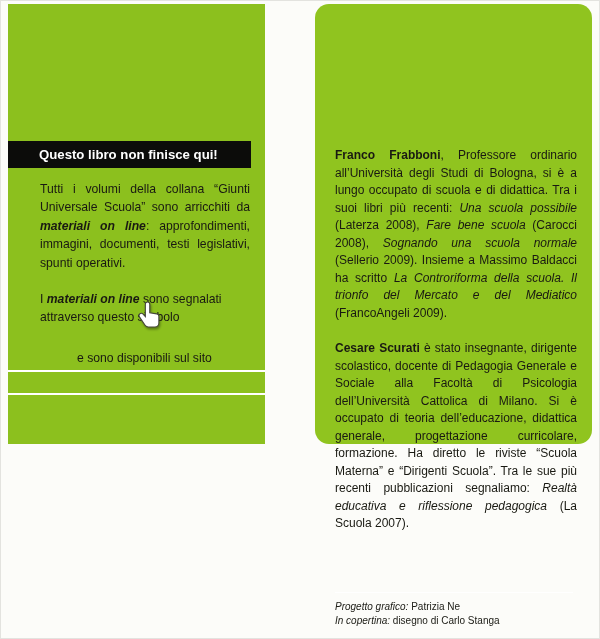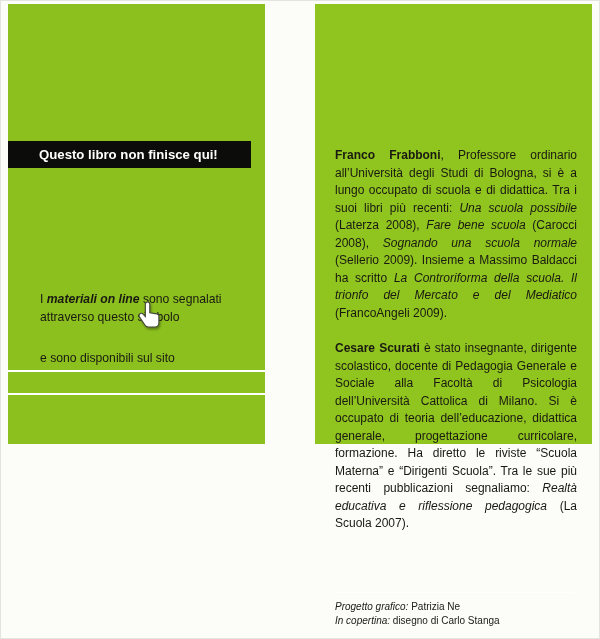--- a/index.html
+++ b/index.html
@@ -23,21 +23,21 @@
     background:#0c0c0a;color:#ffffff;
     font-weight:bold;font-size:13.2px;line-height:27px;
     padding-left:31px;box-sizing:border-box;white-space:nowrap;
   }
   .lp-text{
     position:absolute;left:32px;width:210px;margin:0;
     color:#191912;font-size:12.2px;line-height:18.4px;
   }
   #lp-intro{top:176px;text-align:justify;}
   #lp-symbol{top:286px;}
-  #lp-site{top:345px;}
+  #lp-site{top:345px;margin-left:37px;}
   .hand{position:absolute;left:128px;top:296px;filter:drop-shadow(1.5px 2px 1px rgba(0,0,0,.35));}
   .rule{position:absolute;left:0;width:100%;height:2px;background:#ffffff;}
   #rule-top{top:366px;}
   #rule-bottom{top:389px;}
   .lp-url{
     position:absolute;left:32px;top:370px;width:220px;margin:0;
     color:#12120c;font-weight:bold;font-size:14px;line-height:18px;
   }
 
   
@@ -63,38 +63,39 @@
 <body>
 
 <div class="canvas">
 
   <div class="panel" id="left-panel" style="background: rgb(140, 192, 30);">
 
     <div class="headline-box">
       <span>Questo libro non finisce qui!</span>
     </div>
 
+    <p class="lp-text" id="lp-intro"><span>Tutti i volumi della collana “Giunti Universale Scuola” sono arricchiti da </span><span class="b i">materiali on line</span><span>: approfondimenti, immagini, documenti, testi legislativi, spunti operativi.</span></p>
 
     <p class="lp-text" id="lp-symbol"><span>I </span><span class="b i">materiali on line</span><span> sono segnalati attraverso questo simbolo</span></p>
 
     <span class="hand">
       <svg viewBox="0 0 24 26" width="30" height="32" aria-hidden="true">
         <path d="M9.2 1.6c-1 0-1.8.8-1.8 1.8v10.1L5.6 11.4c-.7-.8-1.9-.9-2.7-.2-.7.6-.8 1.7-.3 2.5l4.6 6.8c.6.9 1.6 1.4 2.6 1.4h5.4c1.8 0 3.2-1.4 3.2-3.2v-5.5c0-1-.7-1.8-1.7-1.9L11 10.4V3.4c0-1-.8-1.8-1.8-1.8z" fill="#ffffff" stroke="#46463b" stroke-width="0.9"></path>
       </svg>
     </span>
 
     <p class="lp-text" id="lp-site">e sono disponibili sul sito</p>
 
     <div class="rule" id="rule-top" style="background: rgb(255, 255, 255);"></div>
 
 
     <div class="rule" id="rule-bottom" style="background: rgb(255, 255, 255);"></div>
   </div>
 
-  <div class="panel" id="right-panel" style="background: rgb(144, 196, 31);">
+  <div class="panel" id="right-panel" style="background: rgb(144, 196, 31); border-radius: 14px;">
 
     <p class="rp-text" id="bio1"><span class="b">Franco Frabboni</span><span>, Professore ordinario all’Università degli Studi di Bologna, si è a lungo occupato di scuola e di didattica. Tra i suoi libri più recenti: </span><span class="i">Una scuola possibile</span><span> (Laterza 2008), </span><span class="i">Fare bene scuola</span><span> (Carocci 2008), </span><span class="i">Sognando una scuola normale</span><span> (Sellerio 2009). Insieme a Massimo Baldacci ha scritto </span><span class="i">La Controriforma della scuola. Il trionfo del Mercato e del Mediatico</span><span> (FrancoAngeli 2009).</span></p>
 
     <p class="rp-text" id="bio2"><span class="b">Cesare Scurati</span><span> è stato insegnante, dirigente scolastico, docente di Pedagogia Generale e Sociale alla Facoltà di Psicologia dell’Università Cattolica di Milano. Si è occupato di teoria dell’educazione, didattica generale, progettazione curricolare, formazione. Ha diretto le riviste “Scuola Materna” e “Dirigenti Scuola”. Tra le sue più recenti pubblicazioni segnaliamo: </span><span class="i">Realtà educativa e riflessione pedagogica</span><span> (La Scuola 2007).</span></p>
 
     <div class="rule-credits" style="background: rgb(255, 255, 255);"></div>
 
     <p class="credit" id="credit2"><span class="i">In copertina:</span><span> disegno di Carlo Stanga</span></p>
 
     <p class="credit" id="credit1"><span class="i">Progetto grafico:</span><span> Patrizia Ne</span></p>

